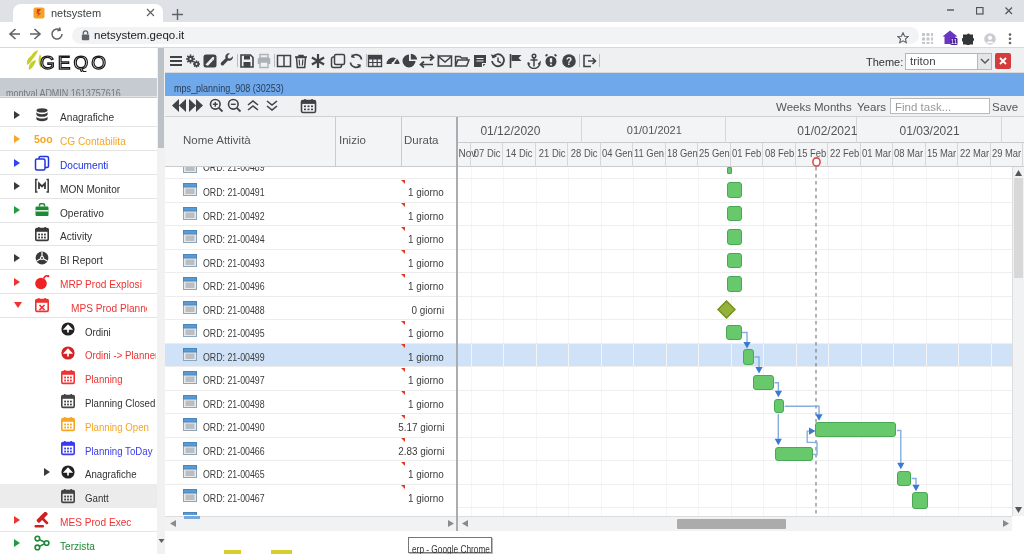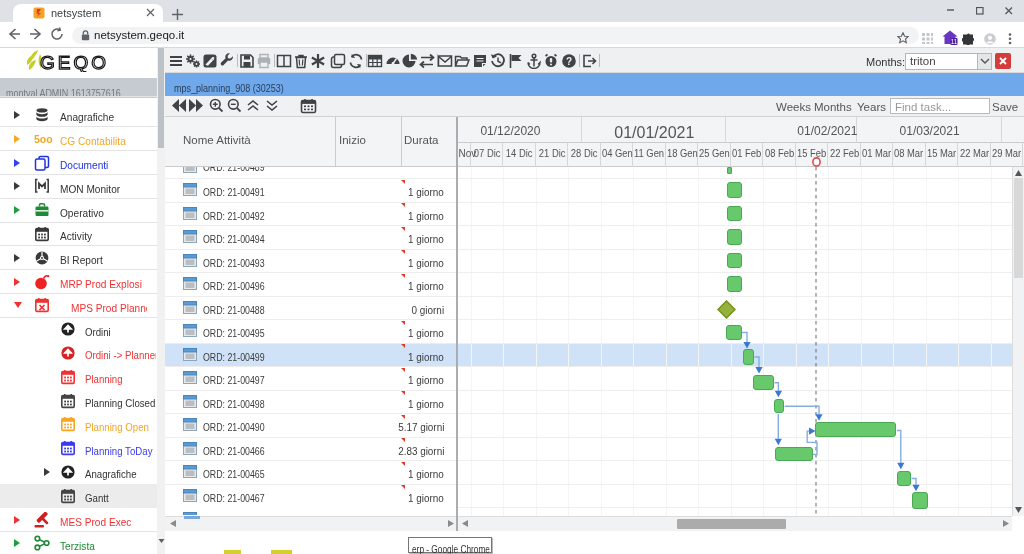--- a/index.html
+++ b/index.html
@@ -429,21 +429,21 @@
 <svg class="abs" style="left:561px;top:52.5px" width="16" height="16">
     <circle cx="8" cy="8" r="6.8" fill="#3f4346"></circle>
     <text x="8" y="11.5" font-size="10" font-weight="bold" fill="#eef0f2" text-anchor="middle" font-family="Liberation Sans">?</text>
   </svg>
 <div class="abs" style="left:579px;top:54px;width:1px;height:13px;background:#b9bcbe"></div>
 <svg class="abs" style="left:581px;top:52.5px" width="16" height="16">
     <path d="M10 2.5 H3 V13.5 H10" fill="none" stroke="#3f4346" stroke-width="1.6"></path>
     <path d="M7 8 H14 M11.5 5 L14.5 8 L11.5 11" stroke="#3f4346" stroke-width="1.6" fill="none"></path>
   </svg>
 <div class="abs" style="left:599px;top:54px;width:1px;height:13px;background:#b9bcbe"></div>
-<div class="abs" style="left:866px;top:55.5px;font-size:11px;color:#333">Months:</div>
+<div class="abs" style="left:866px;top:55.5px;font-size:11px;color:#333">Theme:</div>
 <div class="abs" style="left:905px;top:52.5px;width:73px;height:17px;background:#fff;border:1px solid #b5b8bb"></div>
 <div class="abs" style="left:910px;top:55px;font-size:11.5px;color:#444">triton</div>
 <div class="abs" style="left:978px;top:52.5px;width:14px;height:17px;background:#e4e6e8;border:1px solid #b5b8bb;border-left:none"></div>
 <svg class="abs" style="left:980px;top:58px" width="10" height="6">
     <path d="M1 1 L5 5 L9 1" stroke="#555" stroke-width="1.4" fill="none"></path>
   </svg>
 <div class="abs" style="left:995px;top:53px;width:16px;height:16px;background:#d43c3c;border-radius:2px"></div>
 <svg class="abs" style="left:999px;top:57px" width="8" height="8">
     <path d="M1 1 L7 7 M7 1 L1 7" stroke="#fff" stroke-width="1.8"></path>
   </svg>
@@ -671,21 +671,21 @@
     <path d="M0 0 V7 L6 3.5 Z" fill="#8a8a8a"></path>
   </svg>
 <div class="abs" style="left:184px;top:516px;width:16px;height:2.5px;background:#7aa7dc"></div>
 <div class="abs" style="left:456px;top:117px;width:1.5px;height:414px;background:#aaadaf"></div>
 <div class="abs" style="left:457.5px;top:117.0px;width:566.5px;height:414.0px;overflow:hidden">
 <div class="abs" style="left:0;top:0;width:566.5px;height:26px;background:#f3f4f5;border-bottom:1px solid #c9cbcd"></div>
 <div class="abs" style="left:0;top:26px;width:566.5px;height:23.5px;background:#f3f4f5;border-bottom:1px solid #c9cbcd"></div>
 <div class="abs" style="left:-19.1px;top:0;width:144.0px;height:26px;border-right:1px solid #d6d7d9;"></div>
 <div class="abs" style="left:-19.1px;top:6.5px;width:144.0px;text-align:center;font-size:12px;color:#555">01/12/2020</div>
 <div class="abs" style="left:124.9px;top:0;width:143.9px;height:26px;border-right:1px solid #d6d7d9;"></div>
-<div class="abs" style="left:124.9px;top:6.5px;width:143.9px;text-align:center;font-size:16px;color:#555">01/01/2021</div>
+<div class="abs" style="left:124.9px;top:6.5px;width:143.9px;text-align:center;font-size:11px;color:#555">01/01/2021</div>
 <div class="abs" style="left:268.8px;top:0;width:131.1px;height:26px;border-right:1px solid #d6d7d9;"></div>
 <div class="abs" style="left:268.8px;top:6.5px;width:131.1px;text-align:right;font-size:12px;color:#555">01/02/2021</div>
 <div class="abs" style="left:399.9px;top:0;width:144.4px;height:26px;border-right:1px solid #d6d7d9;"></div>
 <div class="abs" style="left:399.9px;top:6.5px;width:144.4px;text-align:center;font-size:12px;color:#555">01/03/2021</div>
 <div class="abs" style="left:544.3px;top:0;width:143.2px;height:26px;border-right:1px solid #d6d7d9;"></div>
 <div class="abs" style="left:-19.5px;top:26px;width:32.5px;height:23.5px;border-right:1px solid #d6d7d9;"></div>
 <div class="abs" style="left:1px;top:31px;font-size:10px;color:#555;white-space:nowrap">Nov</div>
 <div class="abs" style="left:13.0px;top:26px;width:32.5px;height:23.5px;border-right:1px solid #d6d7d9;"></div>
 <div class="abs" style="left:13.0px;top:31px;width:32.5px;text-align:center;white-space:nowrap;font-size:10px;line-height:normal"><span style="display:inline-block;font-size:10px;color:#555;transform:scaleX(0.94)">07 Dic</span></div>
 <div class="abs" style="left:45.5px;top:26px;width:32.5px;height:23.5px;border-right:1px solid #d6d7d9;"></div>

